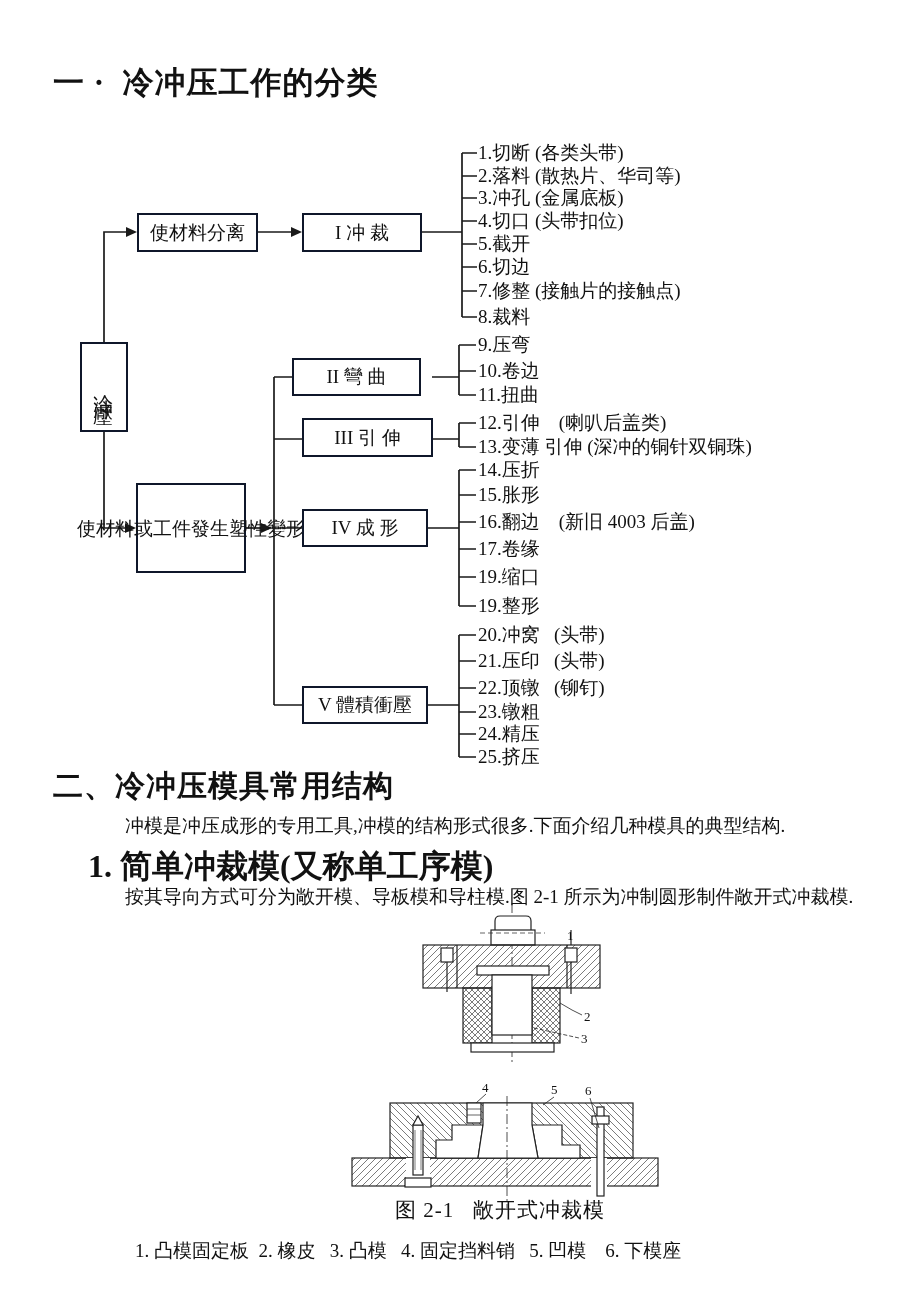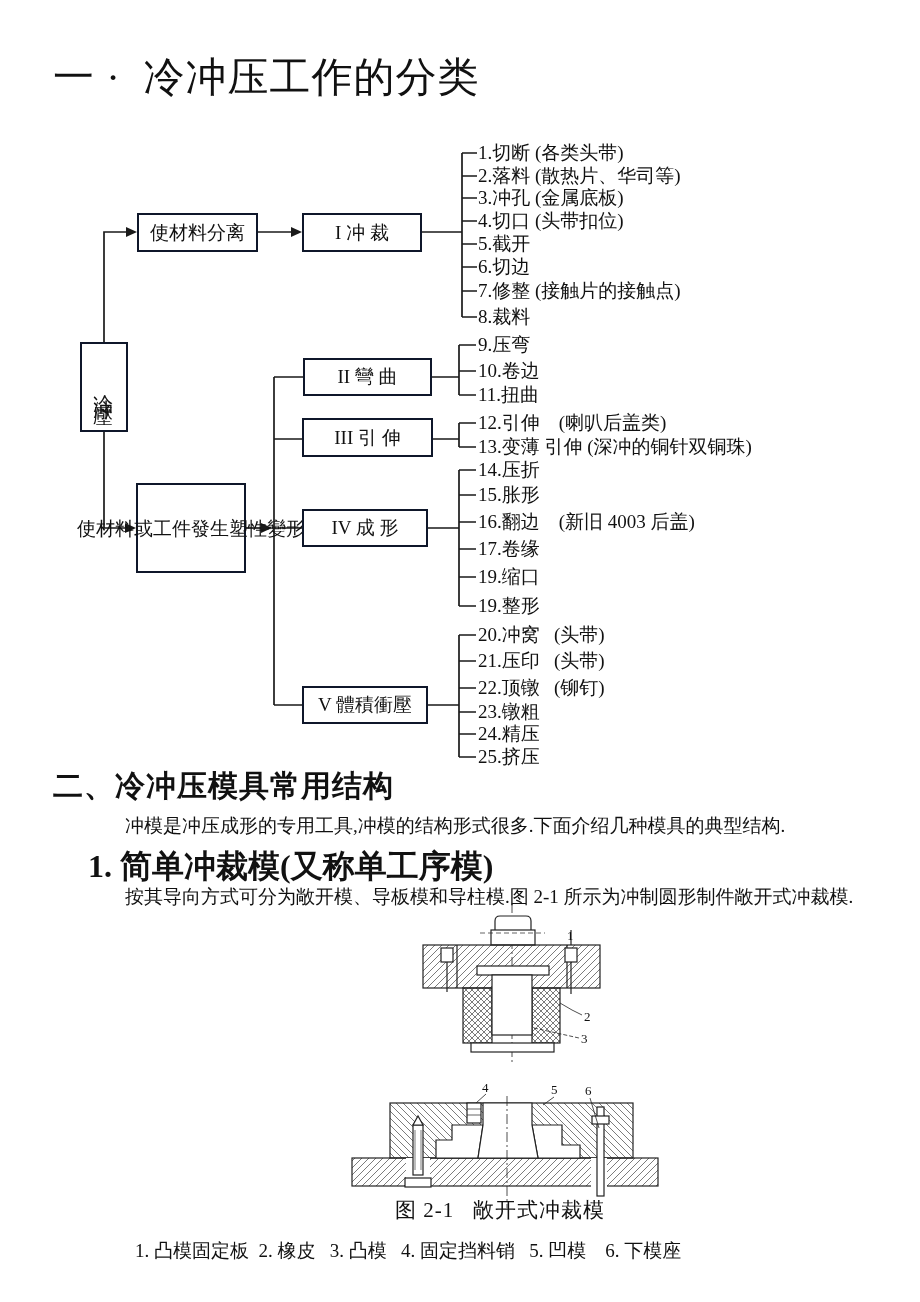--- a/index.html
+++ b/index.html
@@ -1,21 +1,21 @@
 <!DOCTYPE html>
 <html><head>
 <meta charset="utf-8">
 <style>
   html,body{margin:0;padding:0;background:#888;}
   .page{
     position:relative;width:920px;height:1302px;margin:0 auto;background:#ffffff;
     font-family:"Liberation Serif","DejaVu Serif",serif;color:#111;overflow:hidden;
   }
   .abs{position:absolute;}
-  .page-title{left:53px;top:50px;font-size:41px;font-weight:normal;letter-spacing:1px;white-space:pre;}
+  .page-title{left:53px;top:62px;font-size:31px;font-weight:bold;letter-spacing:1px;white-space:pre;}
   .tree-lines{left:0;top:0;pointer-events:none;}
   .tbox{
     position:absolute;border:2px solid #0f172a;background:#fff;
     display:flex;align-items:center;justify-content:center;
     font-size:19px;white-space:pre;box-sizing:border-box;
   }
   .tbox.vertical{writing-mode:vertical-rl;text-orientation:upright;letter-spacing:6px;font-size:20px;}
   .tbox.multiline{flex-direction:row;line-height:27px;font-size:19px;}
   .ti{position:absolute;left:478px;font-size:19px;line-height:22px;white-space:pre;}
   .h2{left:53px;top:766px;font-size:30px;font-weight:bold;letter-spacing:1px;}
@@ -68,21 +68,21 @@
       <polygon points="272,528 261,523 261,533"></polygon>
     </g>
   </svg>
 
   <div class="tbox vertical" style="left:80px;top:342px;width:48px;height:90px;">冷冲壓</div>
 
   <div class="tbox" style="left:137px;top:213px;width:121px;height:39px;">使材料分离</div>
 
   <div class="tbox" style="left:302px;top:213px;width:120px;height:39px;">I 冲 裁</div>
 
-  <div class="tbox" style="left:303px;top:358px;width:129px;height:38px;">II 彎 曲</div>
+  <div class="tbox" style="left:292px;top:358px;width:129px;height:38px;">II 彎 曲</div>
 
   <div class="tbox" style="left:302px;top:418px;width:131px;height:39px;">III 引 伸</div>
 
   <div class="tbox multiline" style="left:136px;top:483px;width:110px;height:90px;">
     <span>使材料或</span>
     <span>工件發生</span>
     <span>塑性變形</span>
   </div>
 
   <div class="tbox" style="left:302px;top:509px;width:126px;height:38px;">IV 成 形</div>

